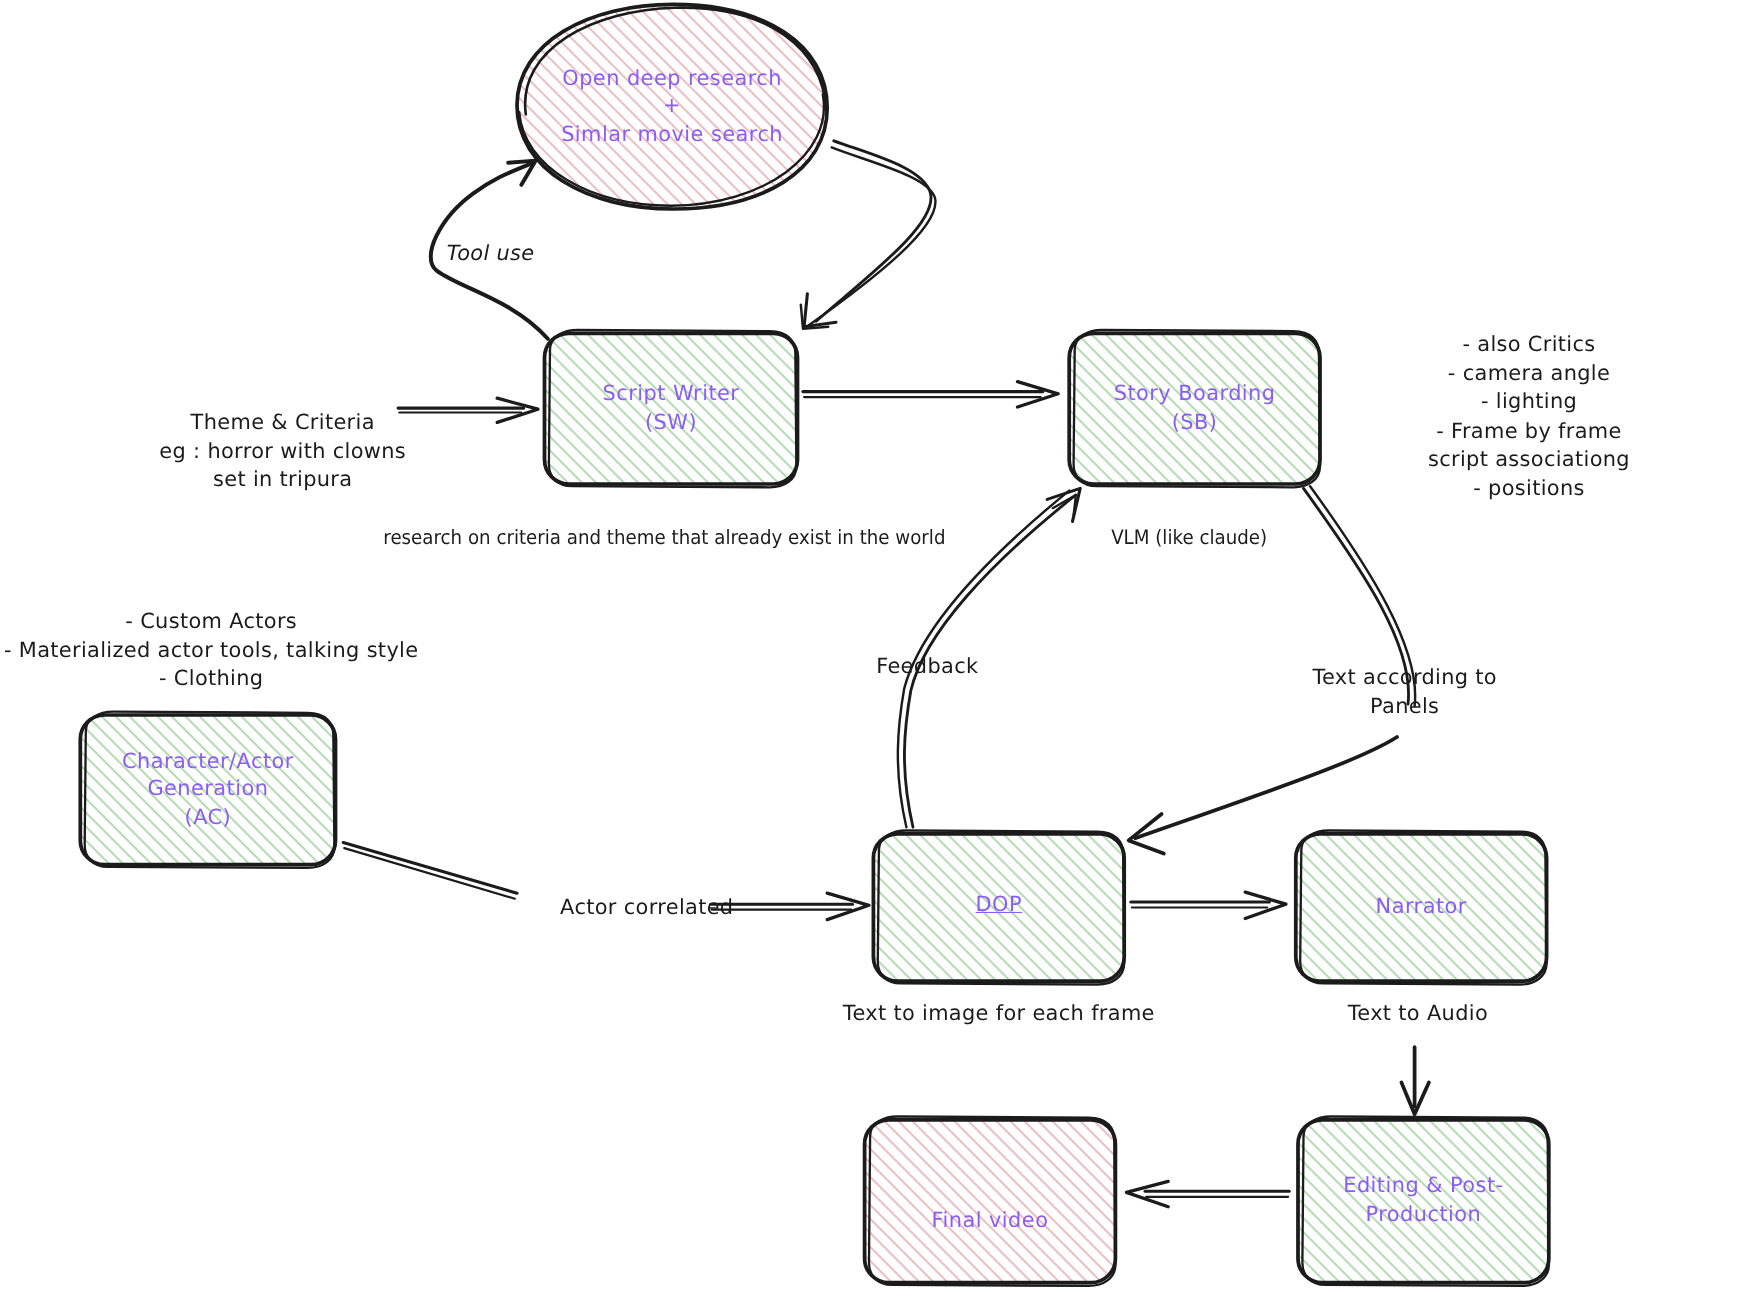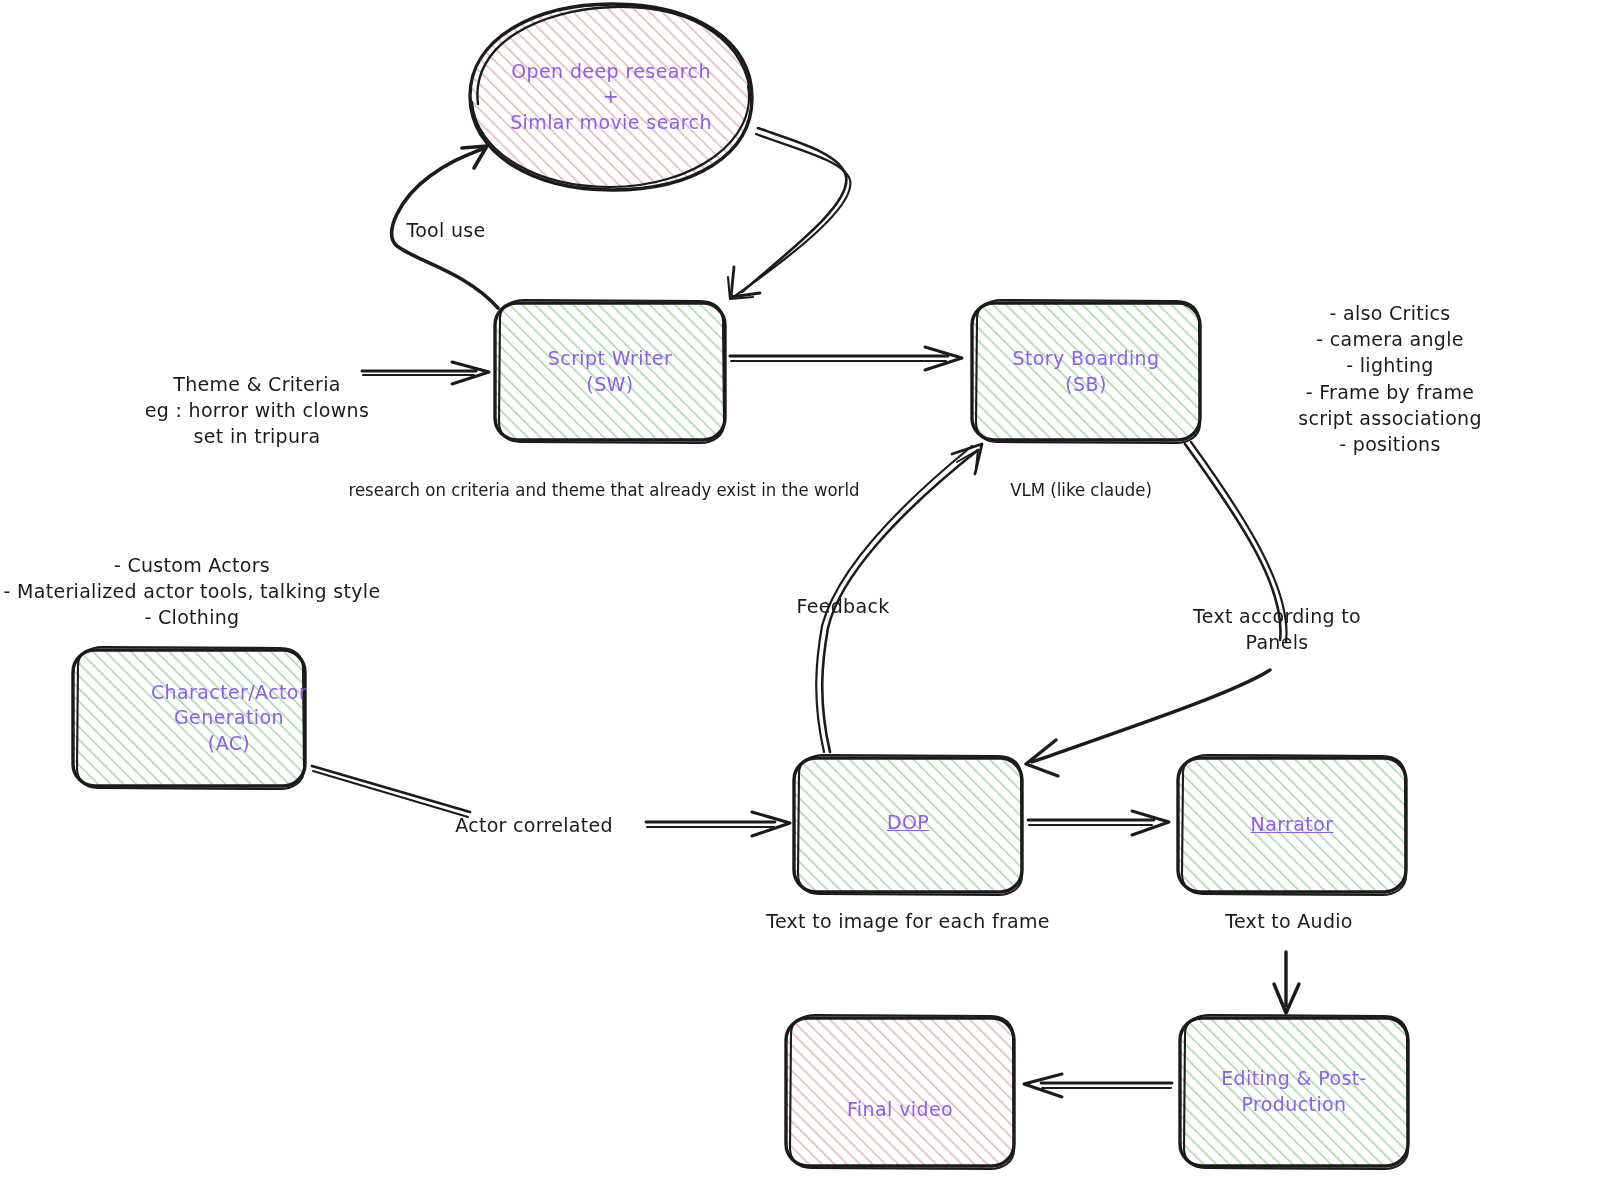--- a/index.html
+++ b/index.html
@@ -160,45 +160,45 @@
   <div class="node-label" style="left:470px;top:4px;width:282px;height:186px;">Open deep research
 +
 Simlar movie search</div>
 
   <div class="node-label" style="left:495px;top:303px;width:230px;height:137px;">Script Writer
 (SW)</div>
 
   <div class="node-label" style="left:972px;top:303px;width:228px;height:137px;">Story Boarding
 (SB)</div>
 
-  <div class="node-label" style="left:73px;top:650px;width:232px;height:136px;margin-left:40px;">Character/Actor
+  <div class="node-label" style="left:73px;top:650px;width:232px;height:136px;">Character/Actor
 Generation
 (AC)</div>
 
   <div class="node-label" style="left:794px;top:758px;width:228px;height:130px;text-decoration:underline;">DOP</div>
 
-  <div class="node-label" style="left:1178px;top:758px;width:228px;height:134px;text-decoration:underline;">Narrator</div>
+  <div class="node-label" style="left:1178px;top:758px;width:228px;height:134px;">Narrator</div>
 
   <div class="node-label" style="left:1180px;top:1018px;width:228px;height:148px;">Editing &amp; Post-
 Production</div>
 
   <div class="node-label" style="left:786px;top:1018px;width:228px;height:184px;">Final video</div>
 
-  <div class="ann center" style="left:446px;top:217px;">Tool use</div>
+  <div class="ann center" style="left:446px;top:217px;font-style:italic;">Tool use</div>
 
   <div class="ann center" style="left:257px;top:331px;margin-top:40px;">Theme &amp; Criteria
 eg : horror with clowns
 set in tripura</div>
 
   <div class="ann center" style="left:843px;top:593px;">Feedback</div>
 
   <div class="ann center" style="left:1277px;top:603px;">Text according to
 Panels</div>
 
-  <div class="ann center" style="left:534px;top:812px;">Actor correlated</div>
+  <div class="ann center" style="left:588px;top:812px;">Actor correlated</div>
 
   <div class="ann center condensed" style="left:604px;top:478px;">research on criteria and theme that already exist in the world</div>
 
   <div class="ann center condensed" style="left:1081px;top:478px;">VLM (like claude)</div>
 
   <div class="ann center" style="left:1390px;top:300px;">- also Critics
 - camera angle
 - lighting
 - Frame by frame script associationg
 - positions</div>

